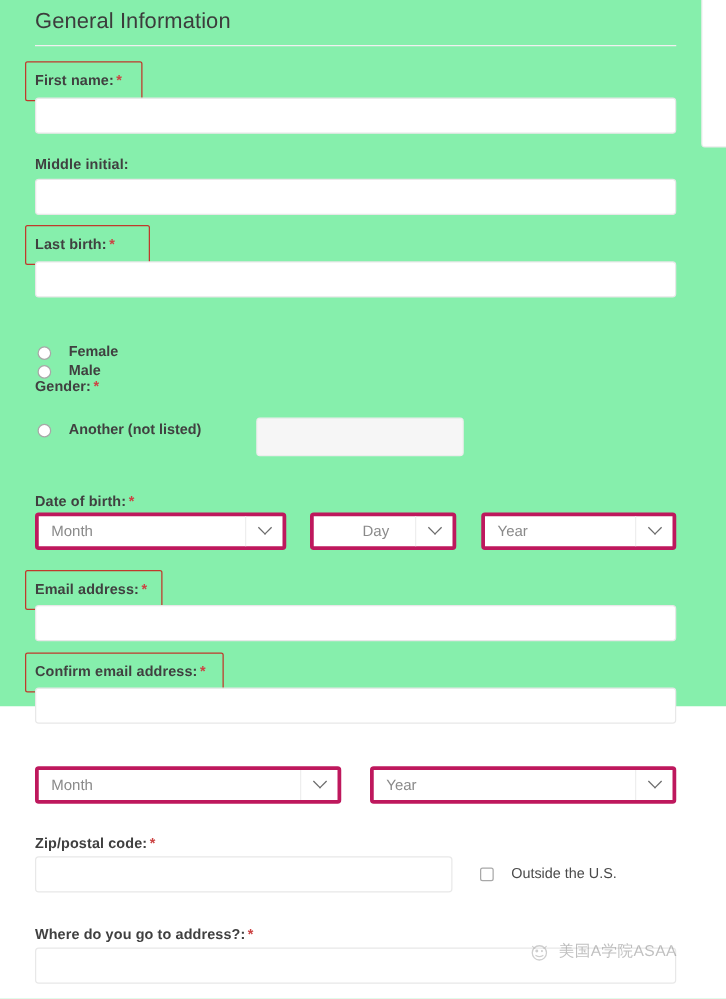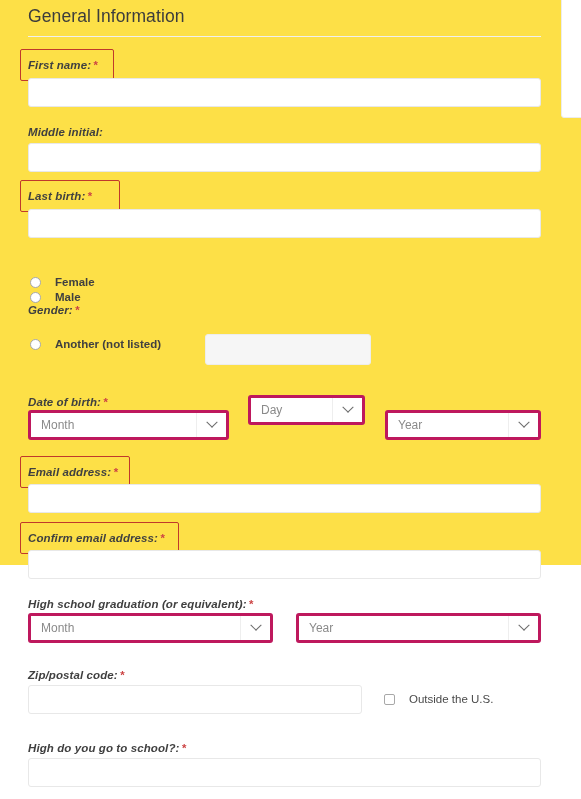--- a/index.html
+++ b/index.html
@@ -10,21 +10,21 @@
     background: #ffffff;
     font-family: "Liberation Sans", sans-serif;
     overflow: hidden;
     position: relative;
   }
 
   .page {
     position: relative;
     width: 581px;
     height: 565px;
-    background: #fde047;
+    background: #86efac;
   }
 
   
   .edge-panel {
     position: absolute;
     left: 561px;
     top: -6px;
     width: 30px;
     height: 124px;
     border: 1px solid #ececec;
@@ -53,21 +53,20 @@
   }
 
   
   .field-label {
     position: absolute;
     font-size: 11.5px;
     font-weight: bold;
     color: #404040;
     white-space: nowrap;
     letter-spacing: 0.1px;
-    font-style: italic;
   }
 
   .req {
     color: #c44;
     font-weight: bold;
     margin-left: 2px;
   }
 
   
   .annot {
@@ -256,21 +255,21 @@
     <span>Date of birth:</span><span class="req">*</span>
   </div>
 
   <div class="select" style="left:28px; top:410px; width:201px;">
     <span class="sel-value">Month</span>
     <span class="sel-arrow">
         <i class="chev"></i>
       </span>
   </div>
 
-  <div class="select" style="left:248px; top:395px; width:117px;">
+  <div class="select" style="left:248px; top:410px; width:117px;padding-left:29px;">
     <span class="sel-value">Day</span>
     <span class="sel-arrow">
         <i class="chev"></i>
       </span>
   </div>
 
   <div class="select" style="left:385px; top:410px; width:156px;">
     <span class="sel-value">Year</span>
     <span class="sel-arrow">
         <i class="chev"></i>
@@ -282,23 +281,20 @@
   </div>
   <div class="annot" style="left:20px; top:456px; width:110px; height:32px;"></div>
   <input class="text-input" style="left: 28px; top: 484px; width: 513px; height: 29px;" value="">
 
   <div class="field-label" style="left:28px; top:532px;">
     <span>Confirm email address:</span><span class="req">*</span>
   </div>
   <div class="annot" style="left:20px; top:522px; width:159px; height:32px;"></div>
   <input class="text-input" style="left: 28px; top: 550px; width: 513px; height: 29px;" value="">
 
-  <div class="field-label" style="left:28px; top:598px;">
-    <span>High school graduation (or equivalent):</span><span class="req">*</span>
-  </div>
 
   <div class="select" style="left:28px; top:613px; width:245px;">
     <span class="sel-value">Month</span>
     <span class="sel-arrow">
         <i class="chev"></i>
       </span>
   </div>
 
   <div class="select" style="left:296px; top:613px; width:245px;">
     <span class="sel-value">Year</span>
@@ -311,18 +307,28 @@
     <span>Zip/postal code:</span><span class="req">*</span>
   </div>
   <input class="text-input" style="left: 28px; top: 685px; width: 334px; height: 29px;" value="">
 
   <div class="check-row" style="left:384px; top:693px;">
     <span class="check-box"></span>
     <span class="check-label">Outside the U.S.</span>
   </div>
 
   <div class="field-label" style="left:28px; top:742px;">
-    <span>High do you go to school?:</span><span class="req">*</span>
+    <span>Where do you go to address?:</span><span class="req">*</span>
   </div>
   <input class="text-input" style="left: 28px; top: 758px; width: 513px; height: 29px;" value="">
 
+  <div class="watermark">
+    <svg class="wm-logo" viewBox="0 0 24 24">
+      <circle cx="12" cy="13" r="7.2" fill="none" stroke="#8c8c8c" stroke-width="1.3"></circle>
+      <circle cx="9.4" cy="11.2" r="1.5" fill="#8c8c8c"></circle>
+      <circle cx="14.6" cy="11.2" r="1.1" fill="#8c8c8c"></circle>
+      <path d="M8.5 15.6 Q12 18.2 15.6 15.6" fill="none" stroke="#8c8c8c" stroke-width="1.2" stroke-linecap="round"></path>
+      <path d="M5 6.5 L7.4 8.4 M19 6.5 L16.6 8.4" stroke="#8c8c8c" stroke-width="1.1" stroke-linecap="round"></path>
+    </svg>
+    <span class="wm-text">美国A学院ASAA</span>
+  </div>
 
 </div>
 
 </body></html>

